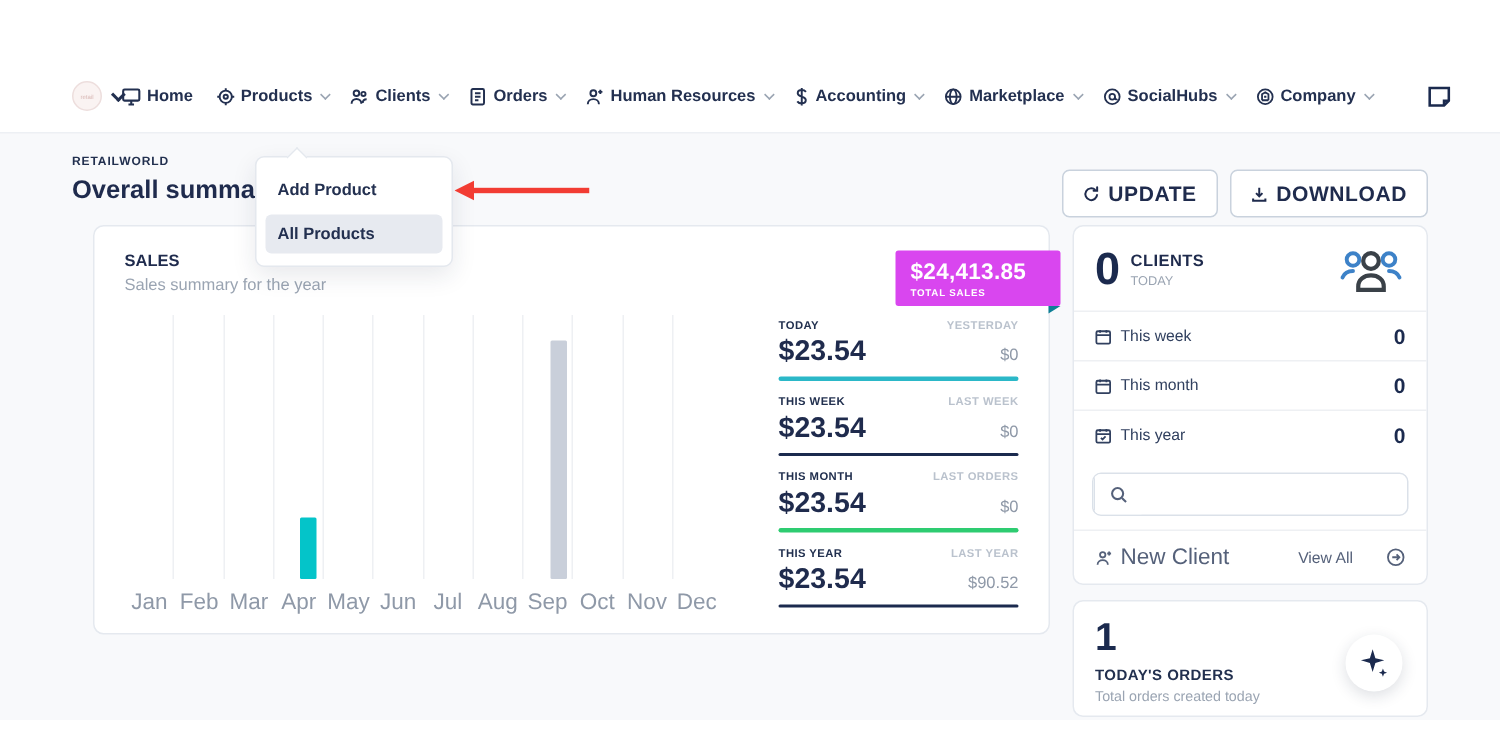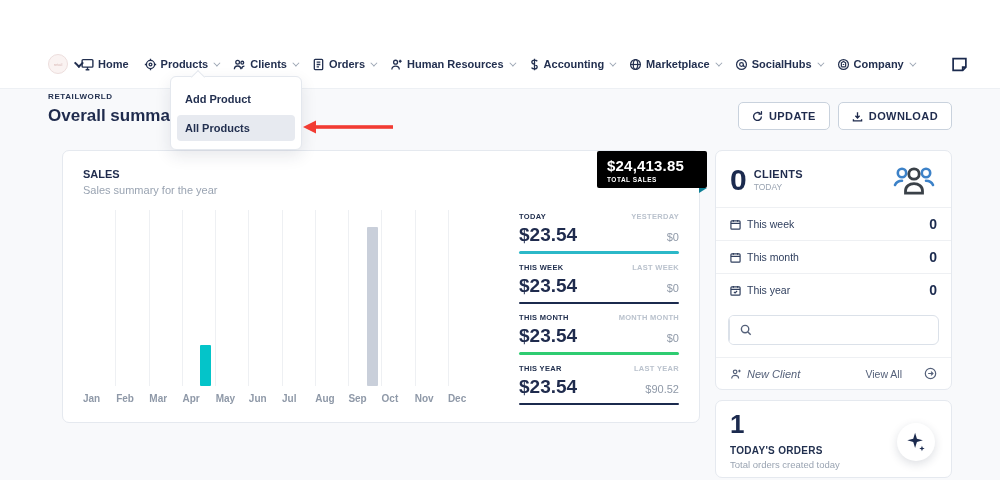--- a/index.html
+++ b/index.html
@@ -12,28 +12,28 @@
   .logo-wrap { display:flex; align-items:center; gap:6px; }
   .logo-circle { width:20px; height:20px; border-radius:50%; background:#faf3f2; border:1px solid #eddedd; color:#d8b7b4; font-size:4px; display:flex; align-items:center; justify-content:center; }
   .chev { width:7px; height:7px; border-right:2px solid #233050; border-bottom:2px solid #233050; transform:rotate(45deg) translateY(-2px); display:inline-block; }
   .mainnav { display:flex; align-items:center; gap:15px; }
   .nav-item { display:flex; align-items:center; gap:4px; font-size:11px; font-weight:700; color:#233050; cursor:pointer; white-space:nowrap; }
   .nav-item svg { display:block; }
   .nav-caret { width:5px; height:5px; border-right:1.4px solid #9aa4b2; border-bottom:1.4px solid #9aa4b2; transform:rotate(45deg) translateY(-2px); display:inline-block; margin-left:1px; }
   .top-icons { margin-left:auto; display:flex; align-items:center; gap:15px; }
 
   
-  .page-head { position:absolute; left:48px; top:92px; width:904px; display:flex; justify-content:space-between; align-items:flex-start; z-index:3; }
+  .page-head { position:absolute; left:48px; top:103px; width:904px; display:flex; justify-content:space-between; align-items:flex-start; z-index:3; }
   .eyebrow { font-size:8px; font-weight:700; letter-spacing:.6px; color:#22304f; }
   .page-title { font-size:17px; font-weight:700; color:#1f2b4d; margin-top:5px; }
   .head-btns { display:flex; gap:8px; margin-top:10px; }
-  .btn { display:flex; align-items:center; gap:6px; background:#fff; border:1px solid #c9d2dd; border-radius:5px; padding:7px 13px; font-size:11px; font-weight:700; color:#1f2b4d; letter-spacing:.4px; cursor:pointer; }
-
-  
-  .dropdown { position:absolute; left:170px; top:76px; width:132px; background:#fff; border:1px solid #e4e8ee; border-radius:6px; box-shadow:0 6px 16px rgba(30,40,70,.10); z-index:10; padding:9px 6px 8px; }
+  .btn { display:flex; align-items:center; gap:6px; background:#fff; border:1px solid #c9d2dd; border-radius:5px; padding:7px 13px; font-size:14px; font-weight:700; color:#1f2b4d; letter-spacing:.4px; cursor:pointer; }
+
+  
+  .dropdown { position:absolute; left:170px; top:104px; width:132px; background:#fff; border:1px solid #e4e8ee; border-radius:6px; box-shadow:0 6px 16px rgba(30,40,70,.10); z-index:10; padding:9px 6px 8px; }
   .dropdown::before { content:""; position:absolute; top:-5px; left:22px; width:9px; height:9px; background:#fff; border-left:1px solid #e4e8ee; border-top:1px solid #e4e8ee; transform:rotate(45deg); }
   .dd-item { font-size:11px; font-weight:600; color:#233050; padding:7px 8px; border-radius:4px; cursor:pointer; }
   .dd-item.hl { background:#e7eaf0; }
   .dd-item + .dd-item { margin-top:3px; }
 
   
   .red-arrow { position:absolute; left:303px; top:120px; width:90px; height:14px; z-index:11; }
 
   
   .card { position:absolute; background:#fff; border:1px solid #e5e9ef; border-radius:7px; }
@@ -45,21 +45,21 @@
   .total-badge .lbl { font-size:6.5px; font-weight:700; letter-spacing:.5px; margin-top:2px; }
   .total-badge::after { content:""; position:absolute; right:0; bottom:-5px; border-top:5px solid #0d7f95; border-right:8px solid transparent; }
 
   .sales-body { display:flex; margin-top:14px; }
   .chart-wrap { width:428px; }
   .plot { position:relative; display:flex; height:176px; }
   .slot { position:relative; flex:1; }
   .slot + .slot { border-left:1px solid #eef0f3; }
   .bar { position:absolute; bottom:0; left:55%; width:11px; border-radius:1px; }
   .months { display:flex; margin-top:7px; }
-  .months span { flex:1; text-align:left; font-size:10px; color:#8f99a8;font-weight:bold; }
+  .months span { flex:1; text-align:center; font-size:15px; color:#8f99a8; }
 
   .stats-col { width:172px; margin-left:38px; margin-top:2px; }
   .stat { margin-bottom:9px; }
   .stat .row1 { display:flex; justify-content:space-between; font-size:7.5px; font-weight:700; letter-spacing:.3px; }
   .stat .row1 .l { color:#22304f; } .stat .row1 .r { color:#bac2cd; }
   .stat .row2 { display:flex; justify-content:space-between; align-items:baseline; margin-top:3px; }
   .stat .row2 .l { font-size:19px; font-weight:700; color:#1f2b4d; } .stat .row2 .r { font-size:11px; color:#8f99a8; }
   .stat .uline { height:2.5px; border-radius:2px; margin-top:5px; }
 
   
@@ -71,21 +71,21 @@
   .cl-titles .t2 { font-size:8.5px; color:#9aa4b2; margin-top:2px; }
   .cl-head svg { margin-left:auto; }
   .cl-row { display:flex; align-items:center; padding:8px 14px; border-bottom:1px solid #eef0f3; }
   .cl-row .lab { font-size:10.5px; color:#31405f; margin-left:6px; }
   .cl-row .val { margin-left:auto; font-size:14px; font-weight:600; color:#1b2a4e; }
   .search-wrap { margin:9px 12px; display:flex; align-items:center; border:1px solid #dbe1e9; border-radius:6px; height:30px; overflow:hidden; }
   .search-wrap input { flex:1; border:0; outline:none; padding:0 10px; font-size:10.5px; color:#31405f; font-family:"Liberation Sans",sans-serif; }
   .search-wrap input::placeholder { color:#9aa4b2; }
   .search-btn { width:32px; height:100%; border-left:1px solid #dbe1e9; display:flex; align-items:center; justify-content:center; cursor:pointer; background:#fff; }
   .cl-foot { display:flex; align-items:center; padding:9px 14px; border-top:1px solid #eef0f3; margin-top:auto; }
-  .cl-foot .nc { display:flex; align-items:center; gap:5px; font-size:11px; color:#55617a; cursor:pointer;font-style:italic; }
+  .cl-foot .nc { display:flex; align-items:center; gap:5px; font-size:15px; color:#55617a; cursor:pointer; }
   .cl-foot .va { margin-left:auto; display:flex; align-items:center; gap:22px; font-size:10.5px; color:#55617a; cursor:pointer; }
 
   
   .orders-card { left:715px; top:400px; width:237px; height:78px; padding:10px 14px; }
   .ord-count { font-size:26px; font-weight:700; color:#1b2a4e; line-height:1; }
   .ord-title { font-size:10px; font-weight:700; color:#22304f; letter-spacing:.3px; margin-top:8px; }
   .ord-sub { font-size:9.5px; color:#9aa4b2; margin-top:3px; }
   .sparkle { position:absolute; right:16px; top:22px; width:38px; height:38px; border-radius:50%; background:#fff; box-shadow:0 3px 10px rgba(30,40,70,.15); display:flex; align-items:center; justify-content:center; cursor:pointer; }
 
   
@@ -218,21 +218,21 @@
     <div class="dd-item">Add Product</div>
     <div class="dd-item hl">All Products</div>
   </div>
 
   <svg class="red-arrow" viewBox="0 0 90 14">
     <rect x="10" y="5.2" width="80" height="3.6" fill="#f23c33"></rect>
     <polygon points="0,7 13,0.5 13,13.5" fill="#f23c33"></polygon>
   </svg>
 
   <div class="card sales-card">
-    <div class="total-badge" style="background: #000000;">
+    <div class="total-badge" style="background: #d946ef; margin-top: 16px;">
       <div class="amt">$24,413.85</div>
       <div class="lbl">TOTAL SALES</div>
     </div>
     <div class="sales-title">SALES</div>
     <div class="sales-sub">Sales summary for the year</div>
 
     <div class="sales-body">
       <div class="chart-wrap">
         <div class="plot">
             <div class="slot"></div>
@@ -287,21 +287,21 @@
             </div>
           <div class="row2">
               <span class="l">$23.54</span>
               <span class="r">$0</span>
             </div>
           <div class="uline" style="background: rgb(27, 42, 78);"></div>
         </div>
         <div class="stat">
           <div class="row1">
               <span class="l">THIS MONTH</span>
-              <span class="r">MONTH MONTH</span>
+              <span class="r">LAST ORDERS</span>
             </div>
           <div class="row2">
               <span class="l">$23.54</span>
               <span class="r">$0</span>
             </div>
           <div class="uline" style="background: rgb(46, 204, 113);"></div>
         </div>
         <div class="stat">
           <div class="row1">
               <span class="l">THIS YEAR</span>

